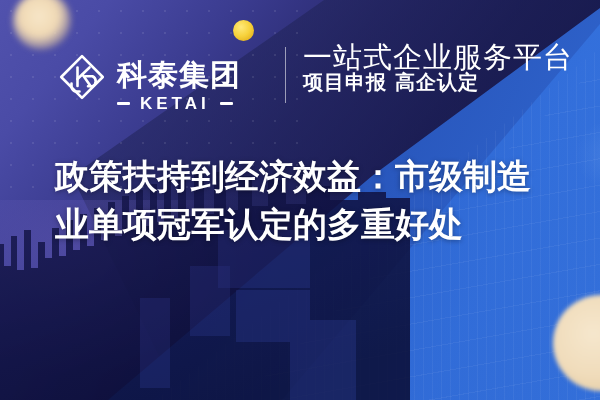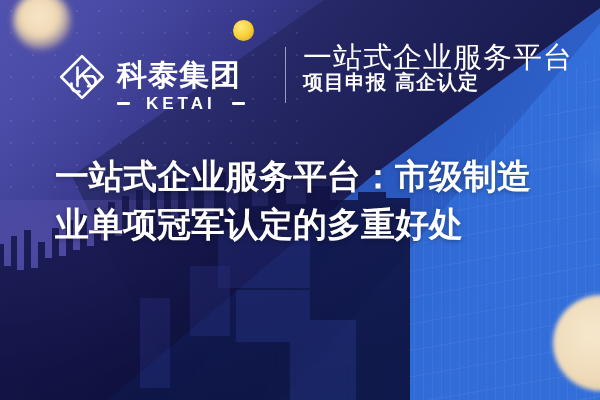--- a/index.html
+++ b/index.html
@@ -112,21 +112,21 @@
   .wordmark{
     margin-left:11px;
     display:flex;flex-direction:column;align-items:stretch;margin-top:18px;
   }
   .brand-cn{
     font-size:30px;line-height:1;font-weight:bold;color:#ffffff;
     letter-spacing:1px;white-space:nowrap;
     font-family:"DejaVu Sans","Liberation Sans",sans-serif;
   }
   .brand-en-row{
-    display:flex;align-items:center;gap:16px;margin-top:5px;
+    display:flex;align-items:center;gap:10px;margin-top:5px;
   }
   .dash{height:3px;background:#fff;flex:0 0 auto;width:13px;border-radius:1px;}
   .brand-en{
     font-size:17px;font-weight:bold;color:#fff;letter-spacing:4px;
     line-height:1;white-space:nowrap;
   }
   .divider{
     position:absolute;left:285px;top:47px;
     width:1px;height:56px;background:rgba(255,255,255,.55);
   }
@@ -230,15 +230,15 @@
     </div>
   </div>
 
   <div class="divider"></div>
 
   <div class="tagline">
     <div class="tagline-main">一站式企业服务平台</div>
     <div class="tagline-sub">项目申报 高企认定</div>
   </div>
 
-  <div class="title">一站式企业服务平台：市级制造业单项冠军认定的多重好处</div>
+  <div class="title">政策扶持到经济效益：市级制造业单项冠军认定的多重好处</div>
 
 </div>
 
 </body></html>

